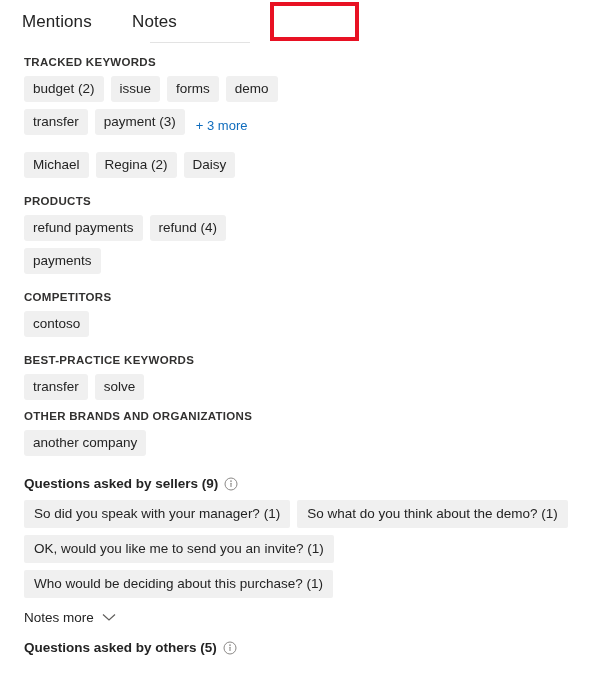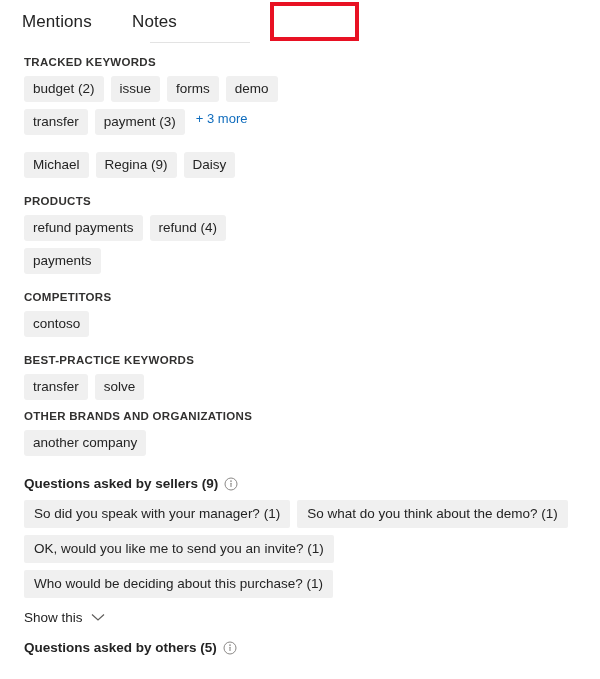--- a/index.html
+++ b/index.html
@@ -69,21 +69,21 @@
   .section-title {
     font-size: 11.5px;
     font-weight: bold;
     letter-spacing: 0.3px;
     color: #323130;
     margin-bottom: 8px;
   }
   .chip-row {
     display: flex;
     flex-wrap: wrap;
-    align-items: flex-start;
+    align-items: flex-end;
     gap: 7px 7px;
     margin-bottom: 0;
   }
   .chip {
     background: #f0f0f0;
     border-radius: 3px;
     padding: 4px 9px 5px 9px;
     font-size: 13.5px;
     color: #242424;
     line-height: 17px;
@@ -166,21 +166,21 @@
     <div class="chip-row" style="margin-top:7px">
       <span class="chip">transfer</span>
       <span class="chip">payment (3)</span>
       <span class="more-link">+ 3 more</span>
     </div>
   </div>
 
   <div class="section" style="margin-top:17px">
     <div class="chip-row">
       <span class="chip">Michael</span>
-      <span class="chip">Regina (9)</span>
+      <span class="chip">Regina (2)</span>
       <span class="chip">Daisy</span>
     </div>
   </div>
 
   <div class="section" style="margin-top:17px">
     <div class="section-title">PRODUCTS</div>
     <div class="chip-row">
       <span class="chip">refund payments</span>
       <span class="chip">refund (4)</span>
     </div>
@@ -224,21 +224,21 @@
     </div>
     <div class="chip-row">
       <span class="q-chip">So did you speak with your manager? (1)</span>
       <span class="q-chip">So what do you think about the demo? (1)</span>
     </div>
     <div class="chip-row" style="margin-top:7px">
       <span class="q-chip">OK, would you like me to send you an invite? (1)</span>
       <span class="q-chip">Who would be deciding about this purchase? (1)</span>
     </div>
     <div class="show-more">
-      <span>Show this</span>
+      <span>Notes more</span>
       <span class="chev">
         <svg width="14" height="9" viewBox="0 0 14 9">
           <path d="M1 1.5 L7 7 L13 1.5" fill="none" stroke="#605e5c" stroke-width="1.2"></path>
         </svg>
       </span>
     </div>
   </div>
 
   <div class="q-block" style="margin-top:14px">
     <div class="q-header">

